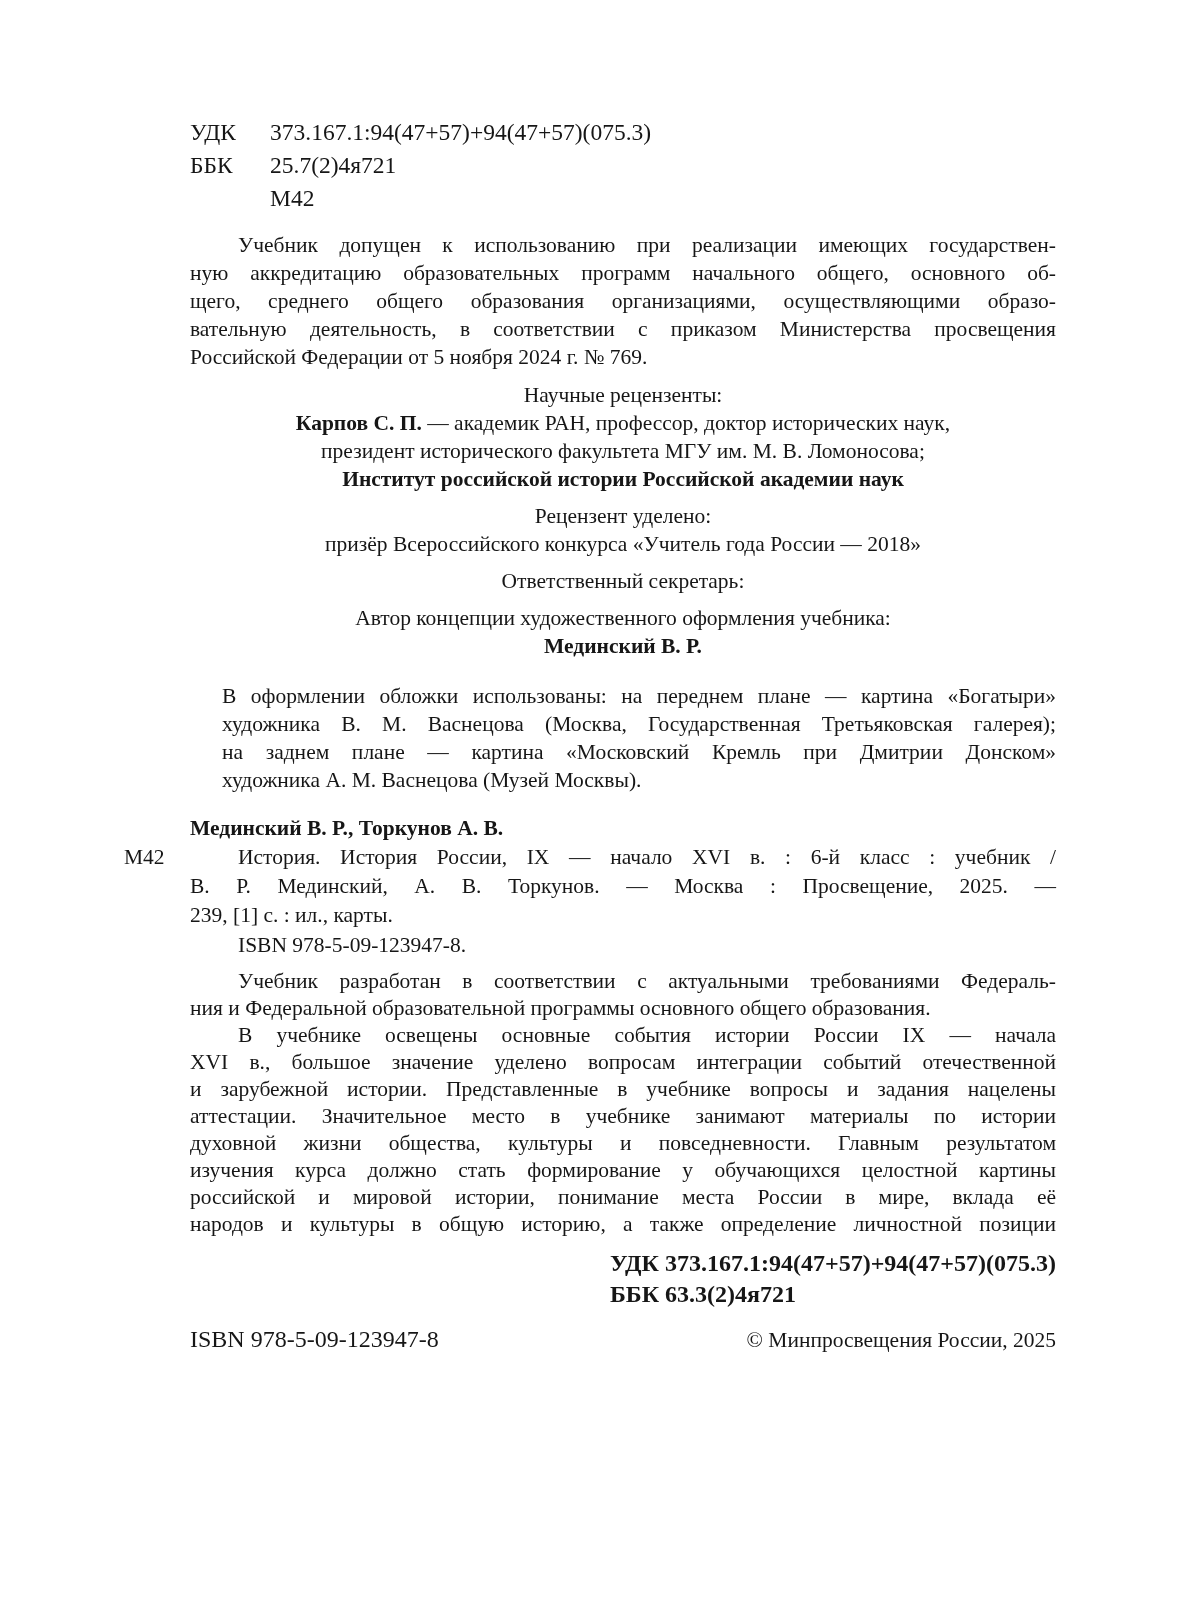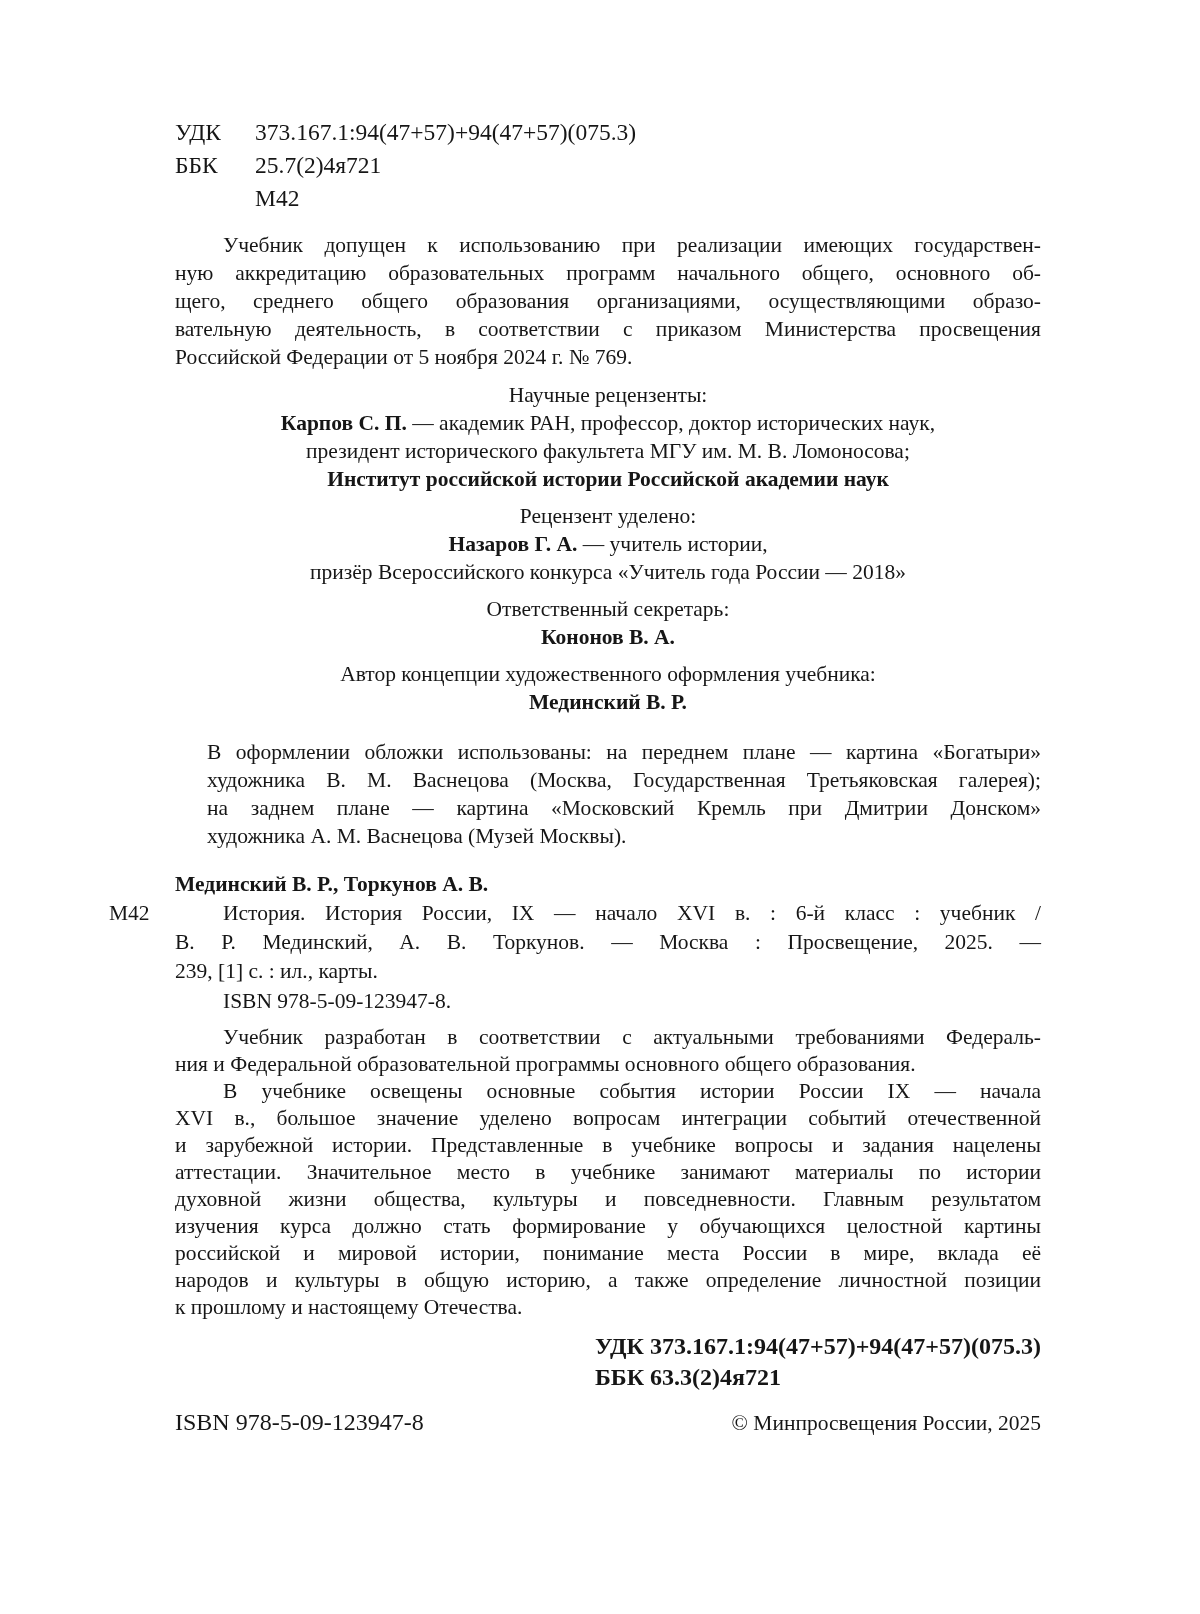--- a/index.html
+++ b/index.html
@@ -15,21 +15,21 @@
   }
   .page {
     position: relative;
     width: 1200px;
     height: 1614px;
     overflow: hidden;
     background: #ffffff;
   }
   .content {
     position: absolute;
-    left: 175px;
+    left: 190px;
     top: 116px;
     width: 866px;
   }
 
   
   .codes-top {
     font-size: 23.5px;
     line-height: 33px;
   }
   .codes-top .lbl {
@@ -137,24 +137,22 @@
       <div class="jline">вательную деятельность, в соответствии с приказом Министерства просвещения</div>
       <div class="jline last">Российской Федерации от 5 ноября 2024 г. № 769.</div>
     </div>
 
     <div class="credits">
       <div>Научные рецензенты:</div>
       <div><span class="bold">Карпов С. П.</span><span> — академик РАН, профессор, доктор исторических наук,</span></div>
       <div>президент исторического факультета МГУ им. М. В. Ломоносова;</div>
       <div class="bold">Институт российской истории Российской академии наук</div>
       <div class="grp">Рецензент уделено:</div>
-      <div><span class="bold">Назаров Г. А.</span><span> — учитель истории,</span></div>
       <div>призёр Всероссийского конкурса «Учитель года России — 2018»</div>
       <div class="grp">Ответственный секретарь:</div>
-      <div class="bold">Кононов В. А.</div>
       <div class="grp">Автор концепции художественного оформления учебника:</div>
       <div class="bold">Мединский В. Р.</div>
     </div>
 
     <div class="para cover">
       <div class="jline">В оформлении обложки использованы: на переднем плане — картина «Богатыри»</div>
       <div class="jline">художника В. М. Васнецова (Москва, Государственная Третьяковская галерея);</div>
       <div class="jline">на заднем плане — картина «Московский Кремль при Дмитрии Донском»</div>
       <div class="jline last">художника А. М. Васнецова (Музей Москвы).</div>
     </div>
@@ -174,21 +172,20 @@
 
     <div class="para annotation">
       <div class="jline indent">В учебнике освещены основные события истории России IX — начала</div>
       <div class="jline">XVI в., большое значение уделено вопросам интеграции событий отечественной</div>
       <div class="jline">и зарубежной истории. Представленные в учебнике вопросы и задания нацелены</div>
       <div class="jline">аттестации. Значительное место в учебнике занимают материалы по истории</div>
       <div class="jline">духовной жизни общества, культуры и повседневности. Главным результатом</div>
       <div class="jline">изучения курса должно стать формирование у обучающихся целостной картины</div>
       <div class="jline">российской и мировой истории, понимание места России в мире, вклада её</div>
       <div class="jline">народов и культуры в общую историю, а также определение личностной позиции</div>
-      <div class="jline last">к прошлому и настоящему Отечества.</div>
     </div>
 
     <div class="codes-bottom">
       <div>УДК 373.167.1:94(47+57)+94(47+57)(075.3)</div>
       <div>ББК 63.3(2)4я721</div>
     </div>
 
     <div class="footer">
       <div class="isbn">ISBN 978-5-09-123947-8</div>
       <div class="copy">© Минпросвещения России, 2025</div>

